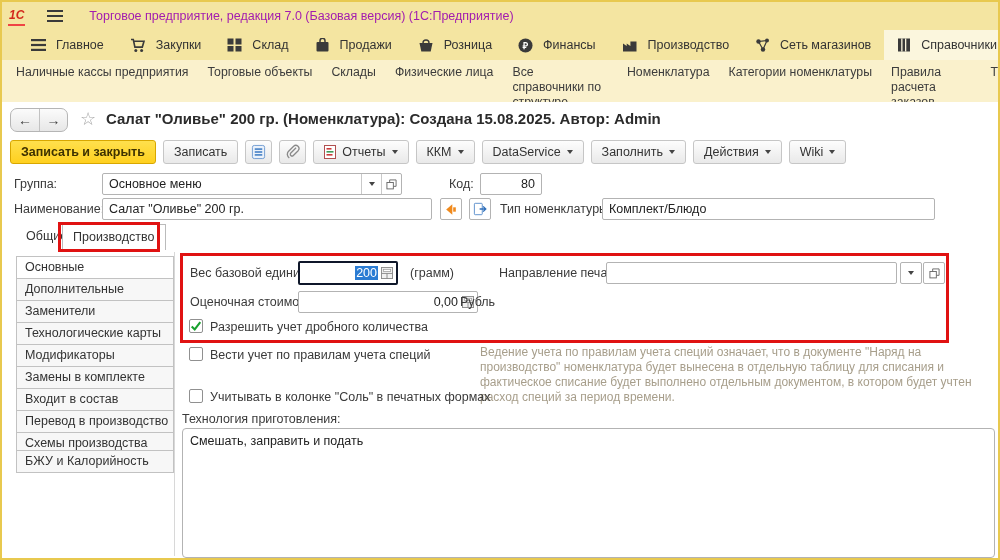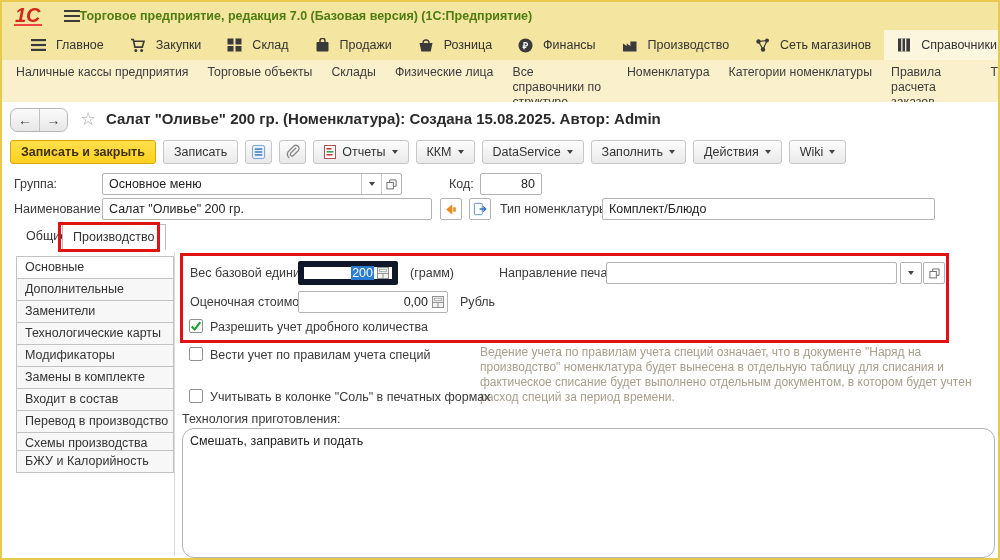--- a/index.html
+++ b/index.html
@@ -1,23 +1,23 @@
 <!DOCTYPE html>
 <html><head>
 <meta charset="utf-8">
 <style>
   * { margin:0; padding:0; box-sizing:border-box; }
   body { font-family:"Liberation Sans", sans-serif; background:#fff; }
   .app { position:relative; width:1000px; height:560px; border:2px solid #e8c94f; background:#fff; overflow:hidden; font-size:12.5px; color:#333; }
 
   
   .titlebar { position:absolute; left:0; top:0; right:0; height:28px; background:#f4e5a1; display:flex; align-items:center; }
-  .logo { margin-left:12px; font-weight:bold; font-style:italic; font-size:20px; color:#d3291c; border-bottom:2px solid #ef4444; line-height:17px; padding:0 1px; }
+  .logo { margin-left:6px; font-weight:bold; font-style:italic; font-size:12px; color:#d3291c; border-bottom:2px solid #ef4444; line-height:17px; padding:0 1px; }
   .tb-burger { margin-left:22px; }
-  .tb-title { color:#4d7c0f;font-weight:bold; }
+  .tb-title { margin-left:26px; color:#a21caf; }
 
   .menubar { position:absolute; left:0; top:28px; right:0; height:30px; background:#f4e5a1; display:flex; align-items:stretch; padding-left:16px; }
   .mi { display:flex; align-items:center; gap:10px; padding:0 13px; cursor:default; white-space:nowrap; }
   .mi.active { background:#fbf6dd; }
   .mi .ic { display:flex; align-items:center; }
 
   .submenu { position:absolute; left:0; top:58px; right:0; height:42px; background:#faf1cc; display:flex; gap:19px; padding:5px 0 0 14px; color:#3c3c3c; font-size:12.3px; overflow:hidden; }
   .smi { white-space:nowrap; cursor:default; }
   .smi.wrap { white-space:normal; line-height:15px; }
   .smi.w4 { width:152px; }
@@ -55,26 +55,26 @@
 
   
   .side-item { position:absolute; left:14px; width:158px; height:23px; line-height:21px; padding-left:8px; border:1px solid #c2c2c2; background:#f7f7f7; color:#333; cursor:pointer; }
   .side-item.active { background:#fff; }
   .vdiv { position:absolute; left:172px; top:150px; bottom:2px; width:0; border-left:1px solid #d8d8d8; }
 
   
   .ann { position:absolute; border:3px solid #e01212; pointer-events:none; z-index:50; }
 
   
-  .focus-inp { border:6px solid #0f172a; }
+  .focus-inp { border:2px solid #0f172a; }
   .selhl { background:#2b7cd3; color:#fff; padding:0 1px; }
   .cb { position:absolute; width:14px; height:14px; border:1px solid #909090; border-radius:2px; background:#fff; display:flex; align-items:center; justify-content:center; cursor:pointer; }
   .cb-lbl { position:absolute; color:#3a3a3a; white-space:nowrap; cursor:default; }
   .info { position:absolute; color:#a79e8b; font-size:12px; line-height:15px; }
-  .txtarea { position:absolute; background:#fff; border:1px solid #b3b3b3; border-radius:12px; padding:5px 7px; color:#222; }
+  .txtarea { position:absolute; background:#fff; border:1px solid #b3b3b3; border-radius:4px; padding:5px 7px; color:#222; }
   svg { display:block; }
 </style>
 </head>
 <body>
 
 <div class="app">
 
   <div class="titlebar">
     <span class="logo">1С</span>
     <span class="tb-burger">
@@ -334,21 +334,21 @@
         <span class="caret"></span>
       </div>
     <div class="sqbtn" style="left:921px; top:160px;">
         <svg width="11" height="11" viewBox="0 0 12 12">
           <rect x="1" y="3.8" width="7" height="7" fill="none" stroke="#666"></rect>
           <path d="M4 3.8 V1 h7 v7 h-2.8" fill="none" stroke="#666"></path>
         </svg>
       </div>
 
     <span class="lbl" style="left:188px; top:193px;">Оценочная стоимость:</span>
-    <div class="inp right" style="left:296px; top:189px; width:150px; padding-right:3px;">
+    <div class="inp right" style="left:296px; top:189px; width:180px; padding-right:3px;">
       <span>0,00</span>
       <span style="margin-left:4px;">
           <svg width="12" height="12" viewBox="0 0 13 13">
             <rect x="0.5" y="0.5" width="12" height="12" fill="#f1f1f1" stroke="#8a8a8a"></rect>
             <rect x="2.5" y="2.5" width="8" height="2.5" fill="#fff" stroke="#999" stroke-width="0.8"></rect>
             <path d="M0.5 7 h12 M6.5 7 v6" stroke="#8a8a8a" fill="none"></path>
           </svg>
         </span>
     </div>
     <span class="lbl" style="left:458px; top:193px;">Рубль</span>

